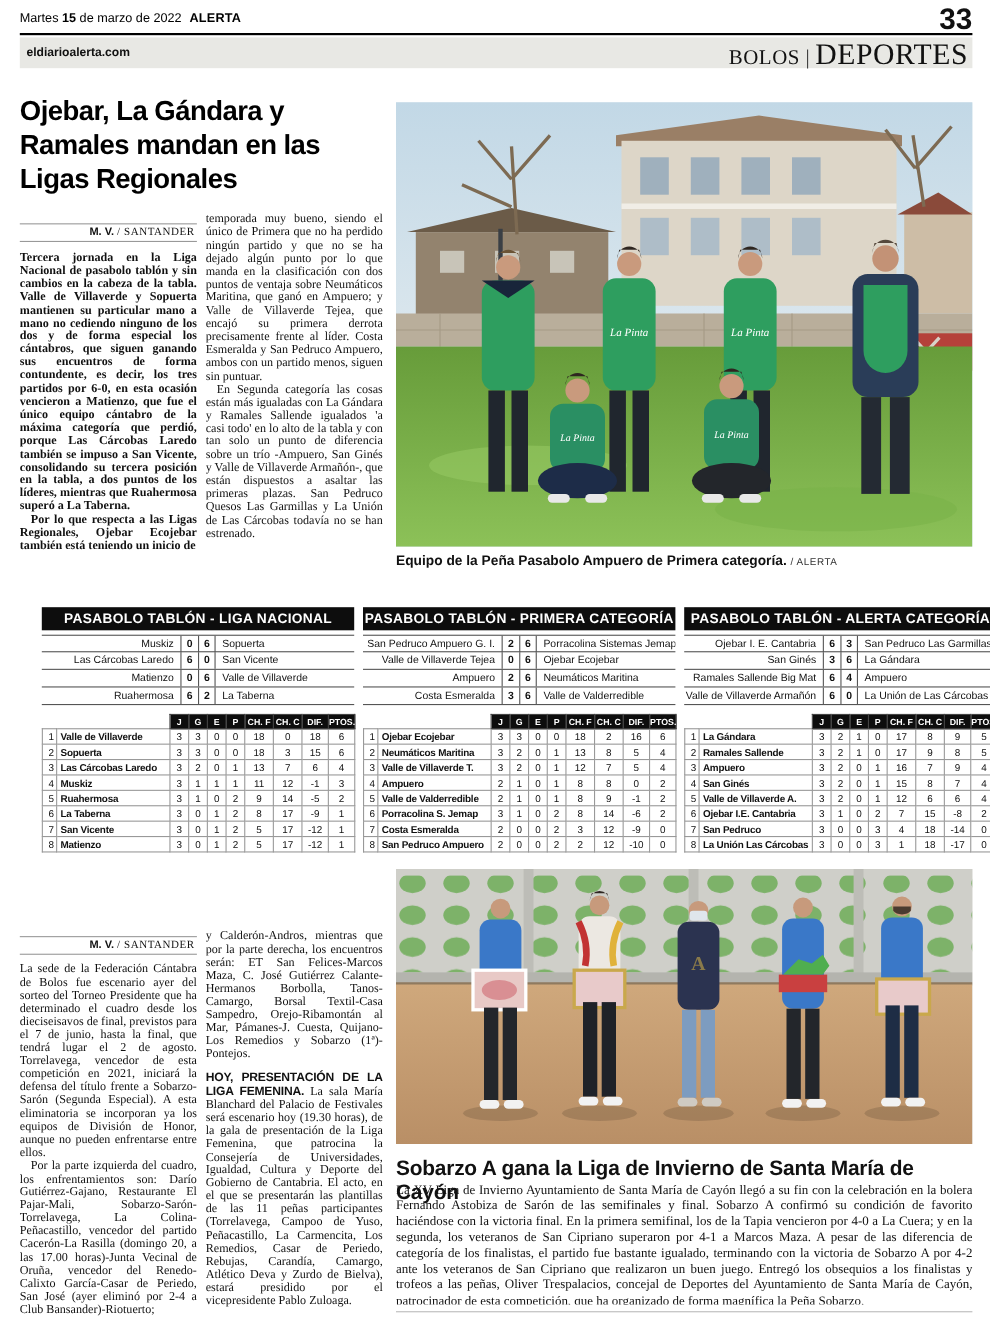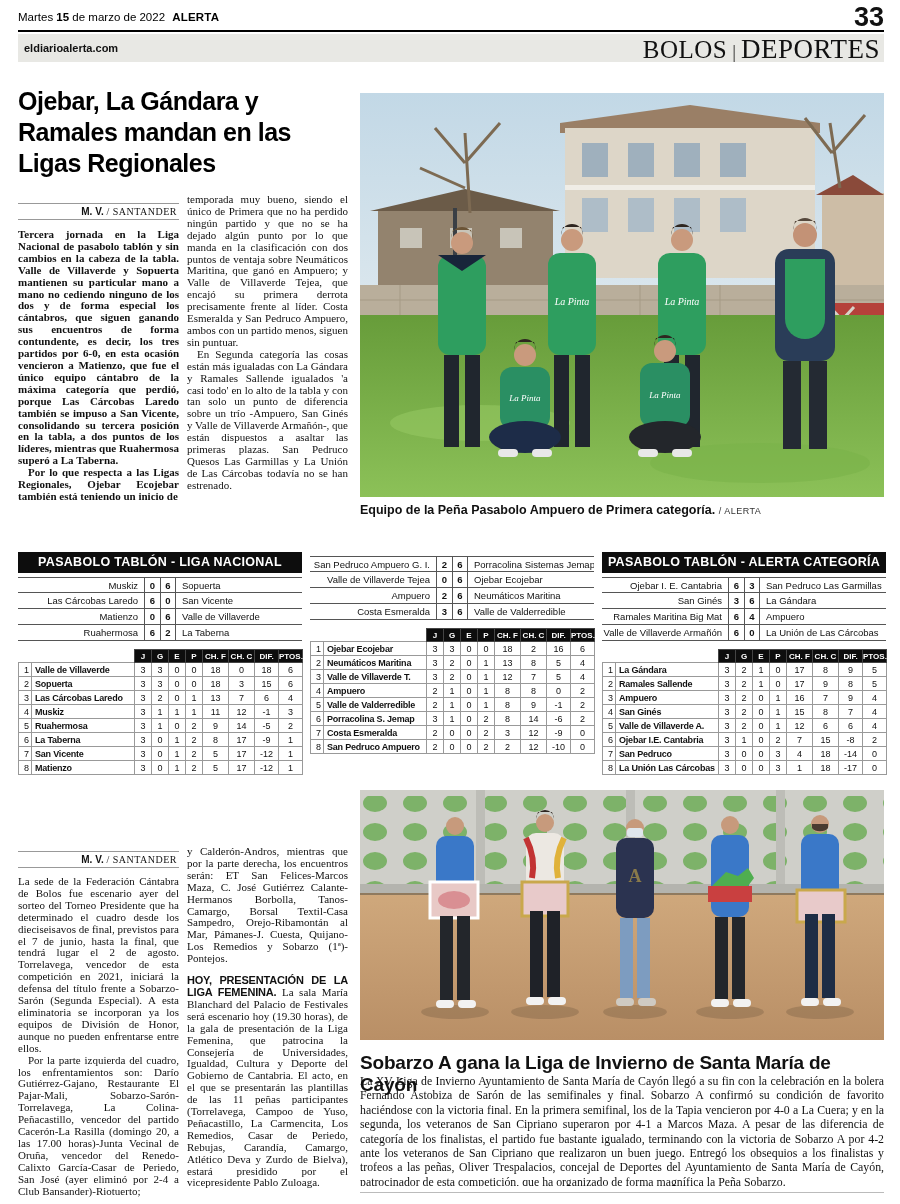--- a/index.html
+++ b/index.html
@@ -12,21 +12,21 @@
               font-size:11.5px; color:#000; }
   .dateline .day { font-weight:bold; }
   .dateline .masthead { font-weight:900; letter-spacing:.2px; margin-left:4px; }
   .pagenum { position:absolute; right:16px; top:2px; font-family:"Liberation Sans", sans-serif;
              font-size:27px; font-weight:900; }
   .rule-black { position:absolute; left:18px; right:16px; top:30px; height:2px; background:#000; }
   .band { position:absolute; left:18px; right:16px; top:34px; height:28px; background:#e8e8e4; }
   .band .site { position:absolute; left:6px; top:8px; font-family:"Liberation Sans", sans-serif;
                 font-size:11px; font-weight:bold; }
   .band .section { position:absolute; right:4px; top:0px; font-family:"Liberation Serif", serif; }
-  .sec-l { font-size:25px; letter-spacing:.5px; vertical-align:baseline; }
+  .sec-l { font-size:19px; letter-spacing:.5px; vertical-align:baseline; }
   .sec-sep { font-size:19px; margin:0 5px; font-weight:400; color:#333; }
   .sec-r { font-size:27px; letter-spacing:.5px;text-align:right; }
 
   
   .h1 { position:absolute; left:18px; top:86px; width:336px;
         font-family:"Liberation Sans", sans-serif; font-weight:900; font-size:25px;
         line-height:31px; letter-spacing:-0.5px; color:#000; }
   .byline { font-family:"Liberation Sans", sans-serif; font-size:10px; text-align:right;
             border-top:1px solid #999; border-bottom:1px solid #999; padding:2px 2px; }
   .byline .auth { font-weight:900; }
@@ -38,21 +38,21 @@
   .a1c1 { left:18px;  top:229px; width:161px; height:306px;font-weight:bold; }
   .a1c2 { left:187px; top:194px; width:161px; height:341px; }
 
   
   .photo1 { position:absolute; left:360px; top:93px; width:524px; height:404px; background:#cfe0ea; }
   .caption { position:absolute; left:360px; top:503px; width:524px;
              font-family:"Liberation Sans", sans-serif; font-size:12.5px; font-weight:bold; }
   .caption .credit { font-weight:normal; font-size:9px; letter-spacing:.5px; color:#333; }
 
   
-  .ltable { position:absolute; top:552px; width:284px; font-family:"Liberation Sans", sans-serif; }
+  .ltable { position:absolute; top:552px; width:284px; font-family:"Liberation Sans", sans-serif;margin-left:20px; }
   .lt0 { left:18px; } .lt1 { left:310px; } .lt2 { left:602px; }
   .table-title { background:#0d0d0d; color:#fff; font-weight:bold; font-size:12.5px;
                  text-align:center; height:21px; line-height:21px; letter-spacing:.3px; }
   .results { margin-top:4px; }
   .result-row { display:grid; grid-template-columns:1fr 16px 16px 1fr; height:16px;
                 line-height:15px; font-size:9.5px; border-bottom:1px solid #555; }
   .result-row:first-child { border-top:1px solid #555; }
   .result-row .home { text-align:right; padding-right:6px; overflow:hidden; white-space:nowrap; }
   .result-row .away { padding-left:6px; overflow:hidden; white-space:nowrap; }
   .result-row .sc { font-weight:bold; text-align:center; border-left:1px solid #555; }
@@ -376,20 +376,21 @@
             <td>2</td>
             <td>5</td>
             <td>17</td>
             <td>-12</td>
             <td>1</td>
           </tr>
         </tbody>
     </table>
   </div>
   <div class="ltable lt1">
+    <div class="table-title">PASABOLO TABLÓN - PRIMERA CATEGORÍA</div>
     <div class="results">
         <div class="result-row">
           <span class="home">San Pedruco Ampuero G. I.</span>
           <span class="sc">2</span>
           <span class="sc">6</span>
           <span class="away">Porracolina Sistemas Jemap</span>
         </div>
         <div class="result-row">
           <span class="home">Valle de Villaverde Tejea</span>
           <span class="sc">0</span>
@@ -544,21 +545,21 @@
           <span class="sc">3</span>
           <span class="away">San Pedruco Las Garmillas</span>
         </div>
         <div class="result-row">
           <span class="home">San Ginés</span>
           <span class="sc">3</span>
           <span class="sc">6</span>
           <span class="away">La Gándara</span>
         </div>
         <div class="result-row">
-          <span class="home">Ramales Maritina Big Mat</span>
+          <span class="home">Ramales Sallende Big Mat</span>
           <span class="sc">6</span>
           <span class="sc">4</span>
           <span class="away">Ampuero</span>
         </div>
         <div class="result-row">
           <span class="home">Valle de Villaverde Armañón</span>
           <span class="sc">6</span>
           <span class="sc">0</span>
           <span class="away">La Unión de Las Cárcobas</span>
         </div>

